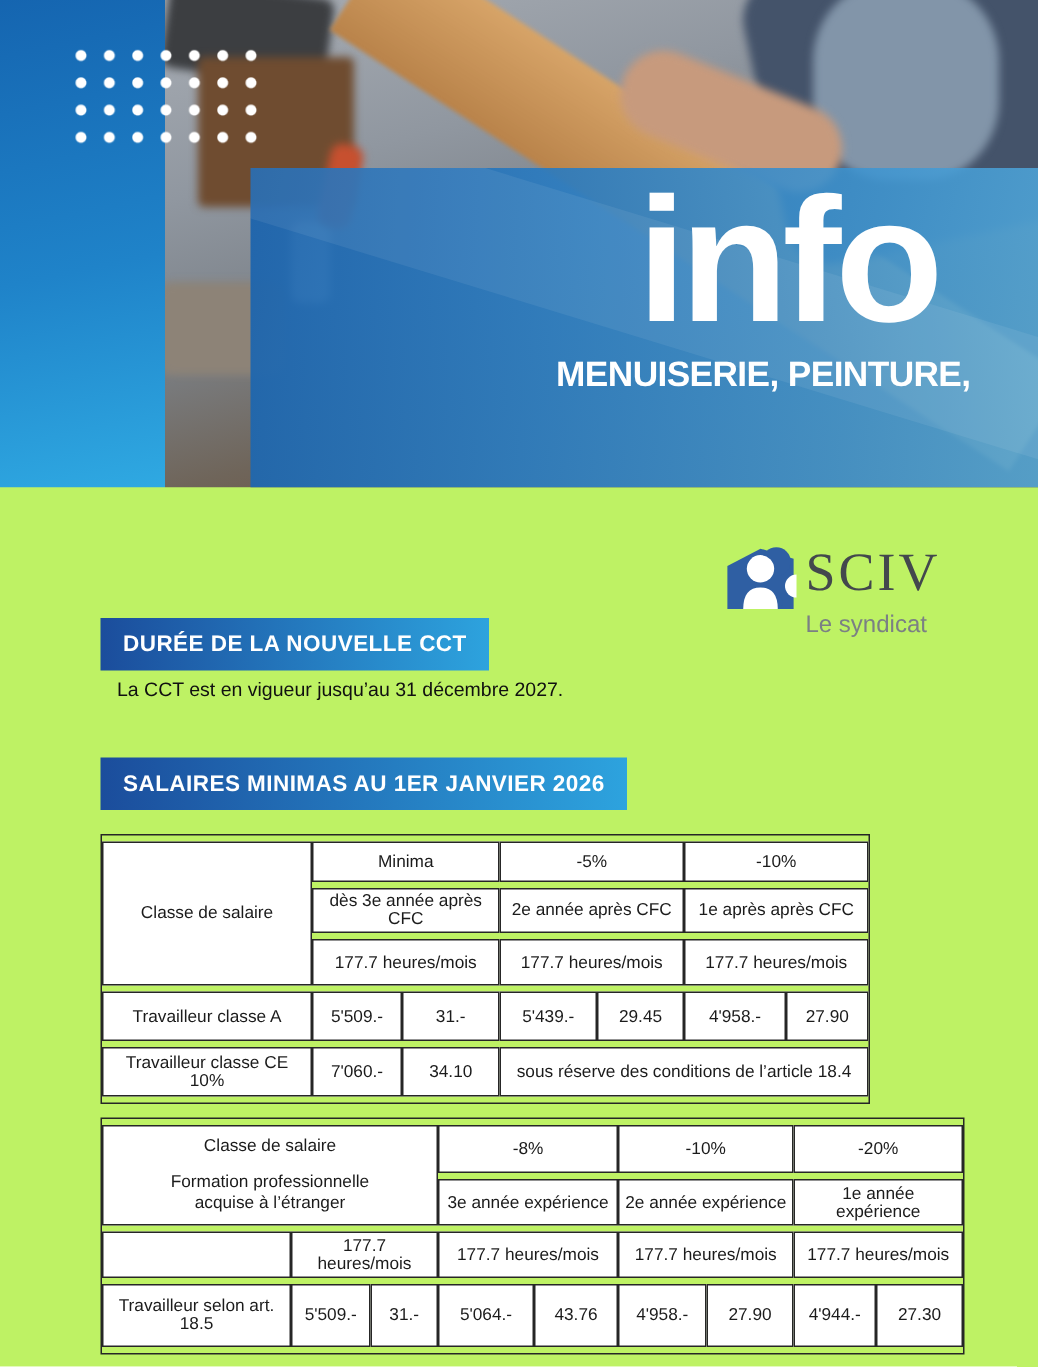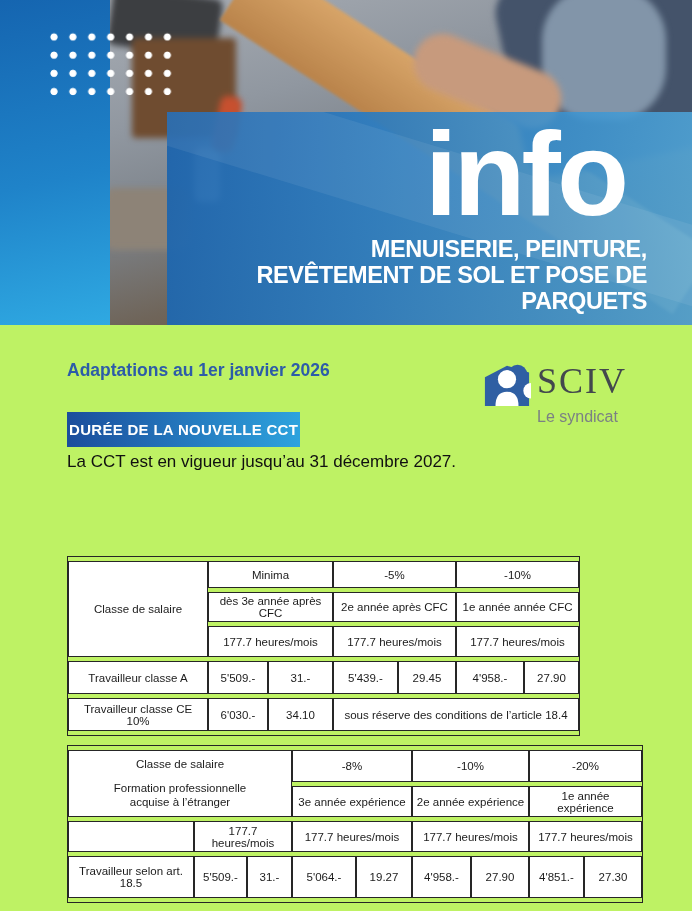--- a/index.html
+++ b/index.html
@@ -36,26 +36,26 @@
   .subtitle{position:relative;z-index:2;margin-top:3px;color:#fff;font-weight:700;
             font-size:23.5px;line-height:1.1;letter-spacing:-0.4px;}
 
   
   .adapt{position:absolute;left:67px;top:360px;font-size:17.5px;font-weight:700;color:#2d5ca8;}
   .logo-icon{position:absolute;left:483px;top:361px;width:48px;height:46px;}
   .logo-word{position:absolute;left:537px;top:360px;width:160px;
              font-family:"Liberation Serif","DejaVu Serif",serif;font-size:36px;color:#43484d;letter-spacing:2px;}
   .logo-tag{position:absolute;left:537px;top:408px;font-size:16px;color:#7b8084;}
 
-  .banner{position:absolute;left:67px;height:35px;line-height:35px;padding:0 2px;
+  .banner{position:absolute;left:67px;height:35px;line-height:35px;padding:0 15px;
           background:linear-gradient(90deg,#1b4d9c 0%,#2da3de 100%);
           color:#fff;font-size:15px;font-weight:700;letter-spacing:.3px;white-space:nowrap;}
   .banner1{top:412px;}
   .banner2{top:505px;}
-  .body-text{position:absolute;left:67px;top:452px;margin:0;font-size:17px;color:#101010;}
+  .body-text{position:absolute;left:78px;top:452px;margin:0;font-size:13px;color:#101010;}
 
   
   table.t{position:absolute;left:67px;border-collapse:separate;border-spacing:0 4px;
           table-layout:fixed;border:1px solid #262626;}
   table.t1{top:556px;}
   table.t2{top:745px;}
   .t td{border:1px solid #262626;background:#fff;text-align:center;vertical-align:middle;
         font-size:11.5px;color:#1b1b1b;padding:0 3px;overflow:hidden;}
   .t1 .r1 td{height:25px;}
   .t1 .r2 td{height:28px;}
@@ -84,40 +84,39 @@
       <div class="ph ph-person"></div>
       <div class="ph ph-shirt"></div>
       <div class="ph ph-arm"></div>
     </div>
     <div class="band"></div>
     <div class="dots"></div>
     <div class="overlay">
       <div class="info-title">info</div>
       <div class="subtitle">
         <span>MENUISERIE, PEINTURE,</span><br>
-        <span>REVÊTEMENT DE SOL ET POSE DE PARQUETS</span>
       </div>
     </div>
   </header>
 
-  <div class="adapt">Adaptations au 1er janvier 2026</div>
 
   <svg class="logo-icon" viewBox="0 0 50 46" aria-hidden="true">
     <polygon points="2,46 2,16 25,4 48,11 48,46" fill="#2f5fa3"></polygon>
     <circle cx="36" cy="13" r="10" fill="#2f5fa3"></circle>
     <circle cx="50" cy="30" r="8" fill="#ffffff"></circle>
     <circle cx="25" cy="18" r="9.5" fill="#ffffff"></circle>
     <path d="M13,46 Q13,31 25,31 Q37,31 37,46 Z" fill="#ffffff"></path>
     <path d="M40,35 Q47,37 46,46 L39,46 Q42,40 38,37 Z" fill="#2f5fa3"></path>
   </svg>
   <div class="logo-word">SCIV</div>
   <div class="logo-tag">Le syndicat</div>
 
   <div class="banner banner1">DURÉE DE LA NOUVELLE CCT</div>
   <p class="body-text">La CCT est en vigueur jusqu’au 31 décembre 2027.</p>
+  <div class="banner banner2">SALAIRES MINIMAS AU 1ER JANVIER 2026</div>
 
   <table class="t t1">
     <colgroup>
       <col style="width:140px">
         <col style="width:60px">
         <col style="width:65px">
       <col style="width:65px">
         <col style="width:58px">
         <col style="width:68px">
         <col style="width:55px">
@@ -125,39 +124,39 @@
     <tbody>
       <tr class="r1">
         <td rowspan="3">Classe de salaire</td>
         <td colspan="2">Minima</td>
         <td colspan="2">-5%</td>
         <td colspan="2">-10%</td>
       </tr>
       <tr class="r2">
         <td colspan="2">dès 3e année après CFC</td>
         <td colspan="2">2e année après CFC</td>
-        <td colspan="2">1e année année CFC</td>
+        <td colspan="2">1e après après CFC</td>
       </tr>
       <tr class="r3">
         <td colspan="2">177.7 heures/mois</td>
         <td colspan="2">177.7 heures/mois</td>
         <td colspan="2">177.7 heures/mois</td>
       </tr>
       <tr class="d">
         <td>Travailleur classe A</td>
         <td>5'509.-</td>
         <td>31.-</td>
         <td>5'439.-</td>
         <td>29.45</td>
         <td>4'958.-</td>
         <td>27.90</td>
       </tr>
       <tr class="d">
         <td>Travailleur classe CE 10%</td>
-        <td>6'030.-</td>
+        <td>7'060.-</td>
         <td>34.10</td>
         <td colspan="4">sous réserve des conditions de l’article 18.4</td>
       </tr>
     </tbody>
   </table>
 
   <table class="t t2">
     <colgroup>
       <col style="width:126px">
         <col style="width:53px">
@@ -190,22 +189,22 @@
         <td colspan="2">177.7 heures/mois</td>
         <td colspan="2">177.7 heures/mois</td>
         <td colspan="2">177.7 heures/mois</td>
         <td colspan="2">177.7 heures/mois</td>
       </tr>
       <tr class="d">
         <td>Travailleur selon art. 18.5</td>
         <td>5'509.-</td>
         <td>31.-</td>
         <td>5'064.-</td>
-        <td>19.27</td>
+        <td>43.76</td>
         <td>4'958.-</td>
         <td>27.90</td>
-        <td>4'851.-</td>
+        <td>4'944.-</td>
         <td>27.30</td>
       </tr>
     </tbody>
   </table>
 
 </div>
 
 </body></html>

